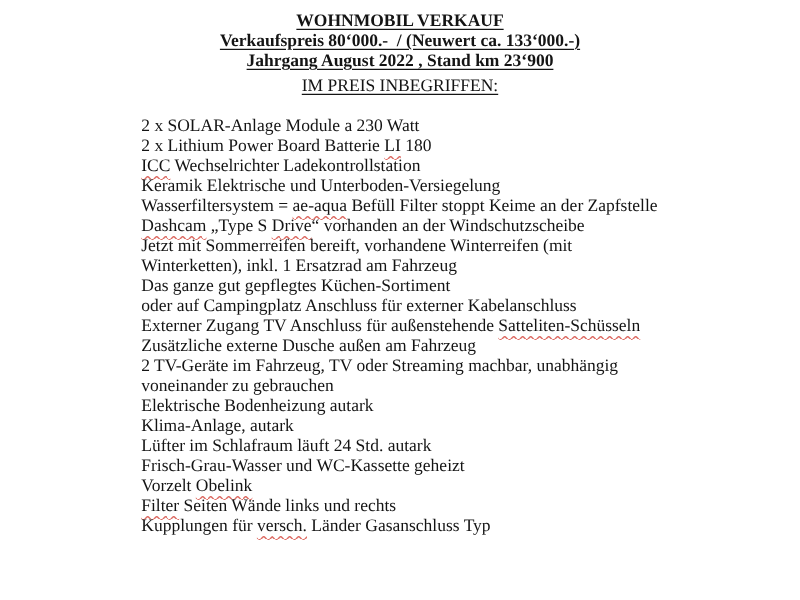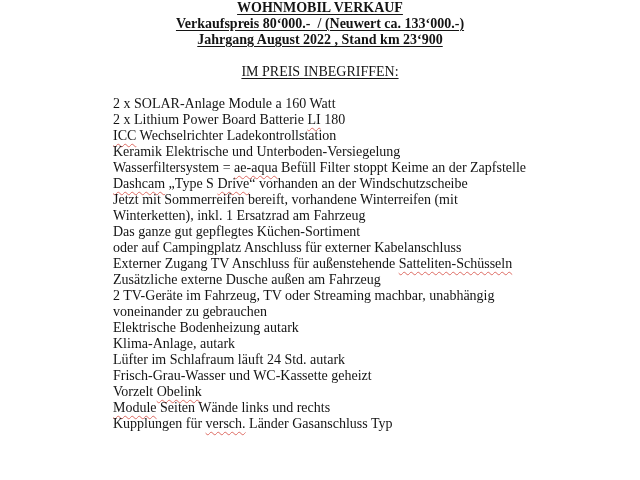--- a/index.html
+++ b/index.html
@@ -9,39 +9,40 @@
   .page {
     position: relative;
     width: 640px;
     height: 480px;
     background: var(--bg, #ffffff);
     color: var(--text, #141414);
     font-family: "Liberation Serif", serif;
     font-size: 14px;
     line-height: 16px;
     box-sizing: border-box;
+    padding-top: 10px;
     overflow: hidden;
   }
   .center-line {
     text-align: center;
     white-space: pre;
   }
   .hdr {
     font-weight: bold;
     text-decoration: underline;
     text-decoration-thickness: 1px;
     text-underline-offset: 2px;
   }
   .section-heading {
     text-align: center;
     white-space: pre;
     text-decoration: underline;
     text-decoration-thickness: 1px;
     text-underline-offset: 2px;
-    margin-top: 16px;
+    margin-top: 4px;
     margin-bottom: 16px;
   }
   .body-text {
     margin-left: 113px;
   }
   .line {
     white-space: pre;
     height: 16px;
   }
   .misspell {
@@ -54,35 +55,35 @@
 </style>
 </head>
 <body>
 
 <div class="page">
   <div class="center-line hdr">WOHNMOBIL VERKAUF</div>
   <div class="center-line hdr">Verkaufspreis 80‘000.-  / (Neuwert ca. 133‘000.-)</div>
   <div class="center-line hdr">Jahrgang August 2022 , Stand km 23‘900</div>
   <div class="section-heading">IM PREIS INBEGRIFFEN:</div>
   <div class="body-text">
-      <div class="line"><span class="">2 x SOLAR-Anlage Module a 160 Watt</span></div>
+      <div class="line"><span class="">2 x SOLAR-Anlage Module a 230 Watt</span></div>
       <div class="line"><span class="">2 x Lithium Power Board Batterie </span><span class="misspell">LI</span><span class=""> 180</span></div>
       <div class="line"><span class="misspell">ICC</span><span class=""> Wechselrichter Ladekontrollstation</span></div>
       <div class="line"><span class="">Keramik Elektrische und Unterboden-Versiegelung</span></div>
       <div class="line"><span class="">Wasserfiltersystem = </span><span class="misspell">ae-aqua</span><span class=""> Befüll Filter stoppt Keime an der Zapfstelle</span></div>
       <div class="line"><span class="misspell">Dashcam</span><span class=""> „Type S </span><span class="misspell">Drive</span><span class="">“ vorhanden an der Windschutzscheibe</span></div>
       <div class="line"><span class="">Jetzt mit Sommerreifen bereift, vorhandene Winterreifen (mit</span></div>
       <div class="line"><span class="">Winterketten), inkl. 1 Ersatzrad am Fahrzeug</span></div>
       <div class="line"><span class="">Das ganze gut gepflegtes Küchen-Sortiment</span></div>
       <div class="line"><span class="">oder auf Campingplatz Anschluss für externer Kabelanschluss</span></div>
       <div class="line"><span class="">Externer Zugang TV Anschluss für außenstehende </span><span class="misspell">Satteliten-Schüsseln</span></div>
       <div class="line"><span class="">Zusätzliche externe Dusche außen am Fahrzeug</span></div>
       <div class="line"><span class="">2 TV-Geräte im Fahrzeug, TV oder Streaming machbar, unabhängig</span></div>
       <div class="line"><span class="">voneinander zu gebrauchen</span></div>
       <div class="line"><span class="">Elektrische Bodenheizung autark</span></div>
       <div class="line"><span class="">Klima-Anlage, autark</span></div>
       <div class="line"><span class="">Lüfter im Schlafraum läuft 24 Std. autark</span></div>
       <div class="line"><span class="">Frisch-Grau-Wasser und WC-Kassette geheizt</span></div>
       <div class="line"><span class="">Vorzelt </span><span class="misspell">Obelink</span></div>
-      <div class="line"><span class="misspell">Module</span><span class=""> Seiten Wände links und rechts</span></div>
+      <div class="line"><span class="misspell">Filter</span><span class=""> Seiten Wände links und rechts</span></div>
       <div class="line"><span class="">Kupplungen für </span><span class="misspell">versch.</span><span class=""> Länder Gasanschluss Typ</span></div>
     </div>
 </div>
 
 </body></html>

